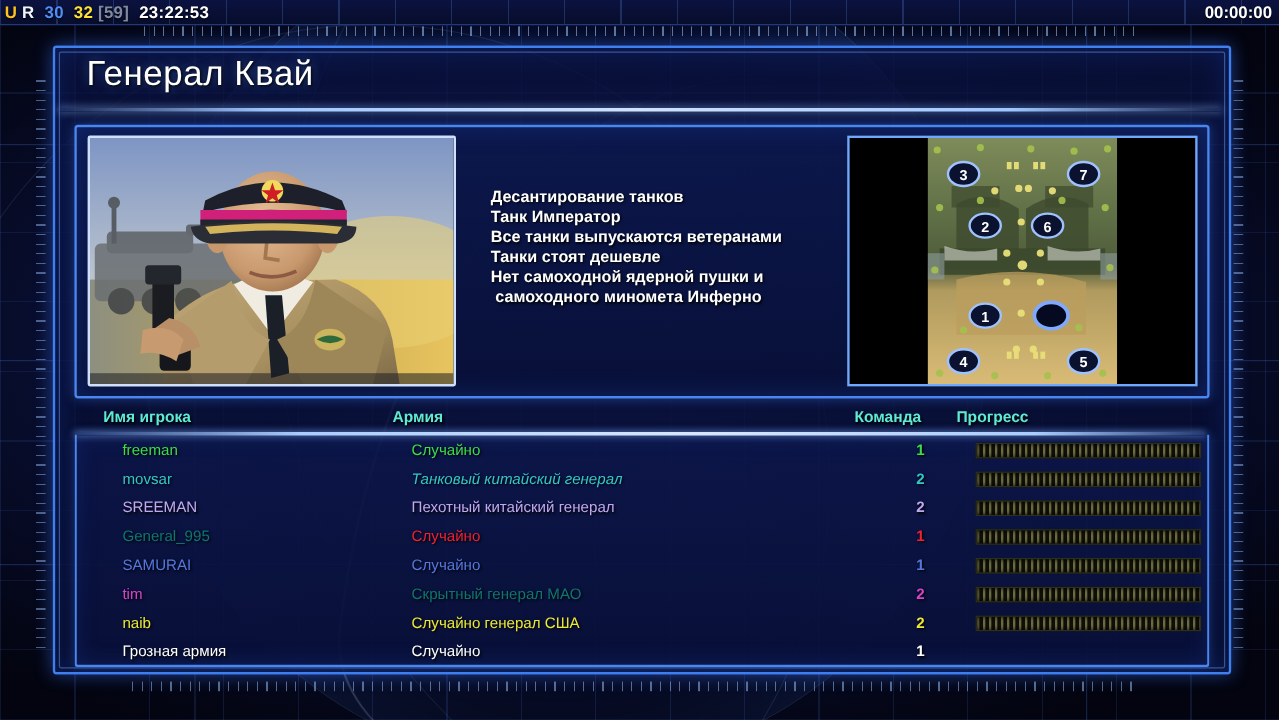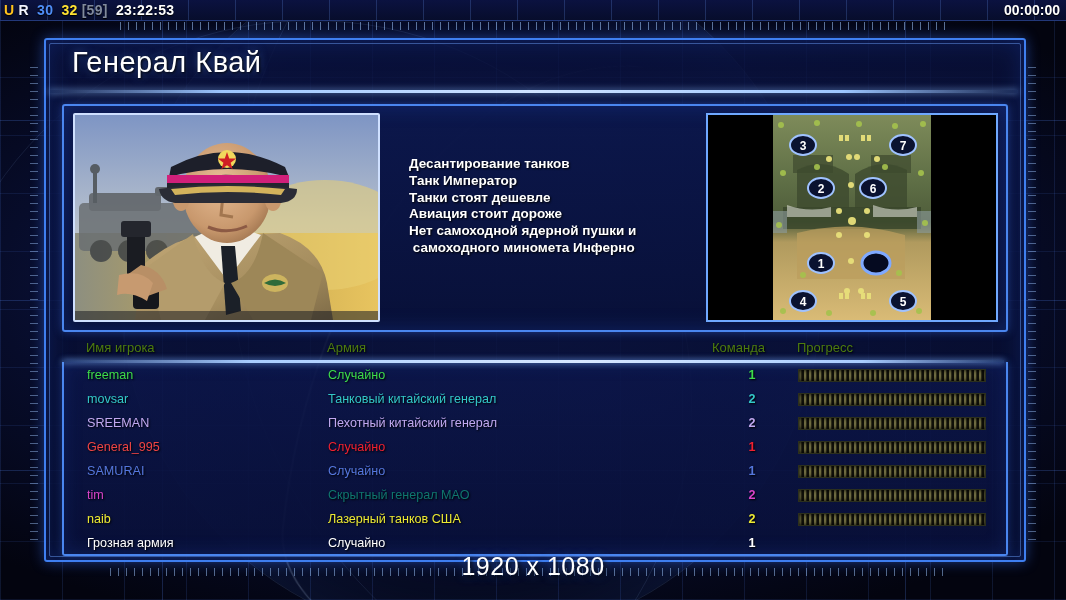--- a/index.html
+++ b/index.html
@@ -84,33 +84,33 @@
   .desc div{white-space:pre;}
 
   .mapbox{position:absolute;right:8px;top:7px;width:288px;height:205px;
      border:2px solid #6fa8ff;background:#000;overflow:hidden;}
   .mapimg{position:absolute;left:50%;top:0;transform:translateX(-50%);
      width:158px;height:205px;}
   .mapimg svg{display:block;}
 
   
   .tblhead{position:absolute;left:62px;top:338px;width:942px;height:22px;z-index:14;
-     color:#4d7c0f;font-size:13px;font-weight:normal;text-shadow:1px 1px 2px #000;}
+     color:#5eead4;font-size:13px;font-weight:bold;text-shadow:1px 1px 2px #000;}
   .tblhead .col{position:absolute;top:2px;}
   .headrule{position:absolute;left:62px;top:360px;width:942px;height:3px;z-index:14;
      background:linear-gradient(90deg,rgba(120,180,255,.2),#a9cdff 20%,#d8e7ff 55%,#a9cdff 85%,rgba(120,180,255,.2));
      box-shadow:0 0 6px rgba(140,190,255,.75);}
 
   .tblbox{position:absolute;left:62px;top:362px;width:942px;height:192px;z-index:13;
      border:2px solid #4a86ef;border-top:none;border-radius:0 0 3px 3px;
      background:linear-gradient(180deg,rgba(14,26,86,.55),rgba(10,18,64,.62));
      box-shadow:0 0 9px rgba(60,120,255,.35), inset 0 0 18px rgba(25,60,150,.3);}
 
   .rows{position:absolute;left:62px;top:363px;width:942px;height:190px;z-index:15;}
-  .row{position:absolute;left:1px;width:942px;height:24px;padding-left:40px;}
+  .row{position:absolute;left:16px;width:942px;height:24px;padding-left:40px;}
   .cell{position:absolute;top:0;font-size:12.6px;line-height:24px;white-space:nowrap;
      text-shadow:1px 1px 2px #000;}
   .c-name{left:24px;}
   .c-army{left:265px;}
   .c-team{left:680px;width:18px;text-align:center;font-weight:bold;}
   .bar{position:absolute;left:735px;top:6px;width:186px;height:11px;
      background:#0b0e07;border:1px solid #2b2f1d;
      background-image:repeating-linear-gradient(90deg,
         #6e6b40 0 2px, #2e2d1a 2px 3px, #0f0f09 3px 5px);
      box-shadow:inset 0 0 4px #000;}
@@ -251,22 +251,22 @@
         </g>
         <ellipse cx="200" cy="168" rx="13" ry="9" fill="#cdb45f"></ellipse>
         <path d="M189 168 q11 -7 22 0 q-11 6 -22 0z" fill="#2f6b3a"></path>
         <rect x="0" y="196" width="303" height="9" fill="#1b1d22" opacity=".55"></rect>
       </svg>
     </div>
 
     <div class="desc">
       <div>Десантирование танков</div>
       <div>Танк Император</div>
+      <div>Все танки выпускаются ветеранами</div>
       <div>Танки стоят дешевле</div>
-      <div>Авиация стоит дороже</div>
       <div>Нет самоходной ядерной пушки и</div>
       <div> самоходного миномета Инферно</div>
     </div>
 
     <div class="mapbox">
       <div class="mapimg">
         <svg width="158" height="205" viewBox="0 0 158 205">
           <defs>
             <linearGradient id="terrain" x1="0" y1="0" x2="0" y2="1">
               <stop offset="0%" stop-color="#7e8b5a"></stop>
@@ -361,55 +361,54 @@
 
   <div class="rows" id="rows">
       <div class="row" style="top: 0px;">
         <div class="cell c-name" style="color: rgb(61, 220, 74);">freeman</div>
         <div class="cell c-army" style="color: rgb(61, 220, 74);">Случайно</div>
         <div class="cell c-team" style="color: rgb(61, 220, 74);">1</div>
         <div class="bar"></div>
       </div>
       <div class="row" style="top: 24px;">
         <div class="cell c-name" style="color: rgb(51, 200, 200);">movsar</div>
-        <div class="cell c-army" style="color: rgb(51, 200, 200);">Танковый китайский генерал</div>
+        <div class="cell c-army" style="color: rgb(51, 200, 200); font-style: italic;">Танковый китайский генерал</div>
         <div class="cell c-team" style="color: rgb(51, 200, 200);">2</div>
         <div class="bar"></div>
       </div>
       <div class="row" style="top: 48px;">
         <div class="cell c-name" style="color: rgb(192, 168, 239);">SREEMAN</div>
         <div class="cell c-army" style="color: rgb(192, 168, 239);">Пехотный китайский генерал</div>
         <div class="cell c-team" style="color: rgb(192, 168, 239);">2</div>
         <div class="bar"></div>
       </div>
       <div class="row" style="top: 72px;">
-        <div class="cell c-name" style="color: #ef4444;">General_995</div>
+        <div class="cell c-name" style="color: #0f766e;">General_995</div>
         <div class="cell c-army" style="color: rgb(240, 32, 48);">Случайно</div>
         <div class="cell c-team" style="color: rgb(240, 32, 48);">1</div>
         <div class="bar"></div>
       </div>
       <div class="row" style="top: 96px;">
         <div class="cell c-name" style="color: rgb(85, 119, 221);">SAMURAI</div>
         <div class="cell c-army" style="color: rgb(85, 119, 221);">Случайно</div>
         <div class="cell c-team" style="color: rgb(85, 119, 221);">1</div>
         <div class="bar"></div>
       </div>
       <div class="row" style="top: 120px;">
         <div class="cell c-name" style="color: rgb(217, 67, 200);">tim</div>
         <div class="cell c-army" style="color: #0f766e;">Скрытный генерал МАО</div>
         <div class="cell c-team" style="color: rgb(217, 67, 200);">2</div>
         <div class="bar"></div>
       </div>
       <div class="row" style="top: 144px;">
         <div class="cell c-name" style="color: rgb(236, 233, 51);">naib</div>
-        <div class="cell c-army" style="color: rgb(236, 233, 51);">Лазерный танков США</div>
+        <div class="cell c-army" style="color: rgb(236, 233, 51);">Случайно генерал США</div>
         <div class="cell c-team" style="color: rgb(236, 233, 51);">2</div>
         <div class="bar"></div>
       </div>
       <div class="row" style="top: 168px;">
         <div class="cell c-name" style="color: rgb(255, 255, 255);">Грозная армия</div>
         <div class="cell c-army" style="color: rgb(255, 255, 255);">Случайно</div>
         <div class="cell c-team" style="color: rgb(255, 255, 255);">1</div>
       </div>
     </div>
 
-  <div class="resolution">1920 x 1080</div>
 </div>
 
 </body></html>

